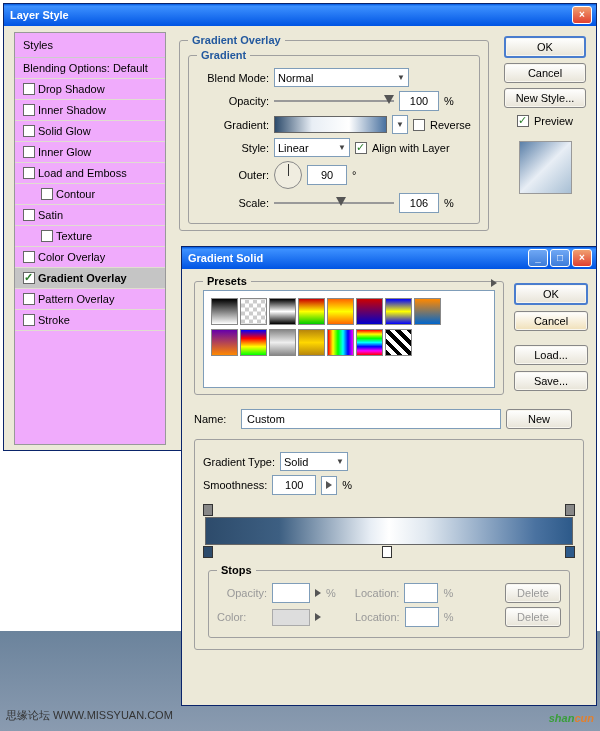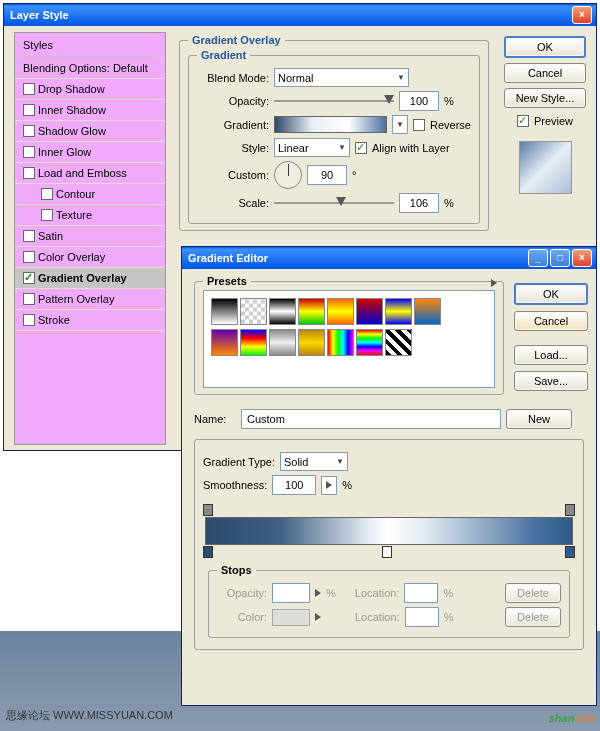--- a/index.html
+++ b/index.html
@@ -64,41 +64,41 @@
         <div class="styles-row">
           <span class="chk"></span>
           <span>Drop Shadow</span>
         </div>
         <div class="styles-row">
           <span class="chk"></span>
           <span>Inner Shadow</span>
         </div>
         <div class="styles-row">
           <span class="chk"></span>
-          <span>Shadow Glow</span>
+          <span>Solid Glow</span>
         </div>
         <div class="styles-row">
           <span class="chk"></span>
           <span>Inner Glow</span>
         </div>
         <div class="styles-row">
           <span class="chk"></span>
           <span>Load and Emboss</span>
         </div>
         <div class="styles-row sub">
           <span class="chk"></span>
           <span>Contour</span>
         </div>
+        <div class="styles-row">
+          <span class="chk"></span>
+          <span>Satin</span>
+        </div>
         <div class="styles-row sub">
           <span class="chk"></span>
           <span>Texture</span>
-        </div>
-        <div class="styles-row">
-          <span class="chk"></span>
-          <span>Satin</span>
         </div>
         <div class="styles-row">
           <span class="chk"></span>
           <span>Color Overlay</span>
         </div>
         <div class="styles-row selected">
           <span class="chk on"></span>
           <span>Gradient Overlay</span>
         </div>
         <div class="styles-row">
@@ -145,21 +145,21 @@
         <div class="row">
           <span class="lbl">Style:</span>
           <div class="select" style="width:76px">
               <span>Linear</span>
               <span class="arr">▼</span>
             </div>
           <span class="chk on"></span>
           <span>Align with Layer</span>
         </div>
         <div class="row">
-          <span class="lbl">Custom:</span>
+          <span class="lbl">Outer:</span>
           <div class="angle-dial"></div>
           <input class="numfield" value="90" style="">
           <span>°</span>
         </div>
         <div class="row">
           <span class="lbl">Scale:</span>
           <div class="slider">
               <div class="track"></div>
               <div class="thumb" style="left:62px"></div>
             </div>
@@ -177,21 +177,21 @@
     <div class="row" style="justify-content:center;margin-top:2px">
         <span class="chk on"></span>
         <span>Preview</span>
       </div>
     <div class="previewbox"></div>
   </div>
 </div>
 
 <div class="dialog" style="left:181px;top:246px;width:416px;height:460px">
   <div class="titlebar">
-    <span class="title">Gradient Editor</span>
+    <span class="title">Gradient Solid</span>
     <span class="winbtn min">_</span>
     <span class="winbtn max">□</span>
     <span class="winbtn">×</span>
   </div>
 
   <div style="padding:8px 12px 4px;display:flex;gap:10px">
     <div style="flex:1">
       <div class="fieldset" style="margin:4px 0">
         <span class="legend plain">Presets</span>
         <span class="play-ic" style="position:absolute;right:6px;top:-3px"></span>
@@ -243,21 +243,21 @@
         <span style="width:50px;text-align:right">Opacity:</span>
         <input class="numfield disabled" style="width: 38px;" disabled="">
         <span class="play-ic"></span>
         <span>%</span>
         <span style="margin-left:14px">Location:</span>
         <input class="numfield disabled" style="width: 34px;" disabled="">
         <span>%</span>
         <div class="btn disabled" style="min-width:56px;margin-left:auto">Delete</div>
       </div>
       <div class="row disabled">
-        <span style="width:50px;text-align:right">Color:</span>
+        <span style="width:50px;">Color:</span>
         <div style="width:38px;height:17px;border:1px solid #aaa;background:#ddd"></div>
         <span class="play-ic"></span>
         <span style="width:10px"></span>
         <span style="margin-left:14px">Location:</span>
         <input class="numfield disabled" style="width: 34px;" disabled="">
         <span>%</span>
         <div class="btn disabled" style="min-width:56px;margin-left:auto">Delete</div>
       </div>
     </div>
   </div>

